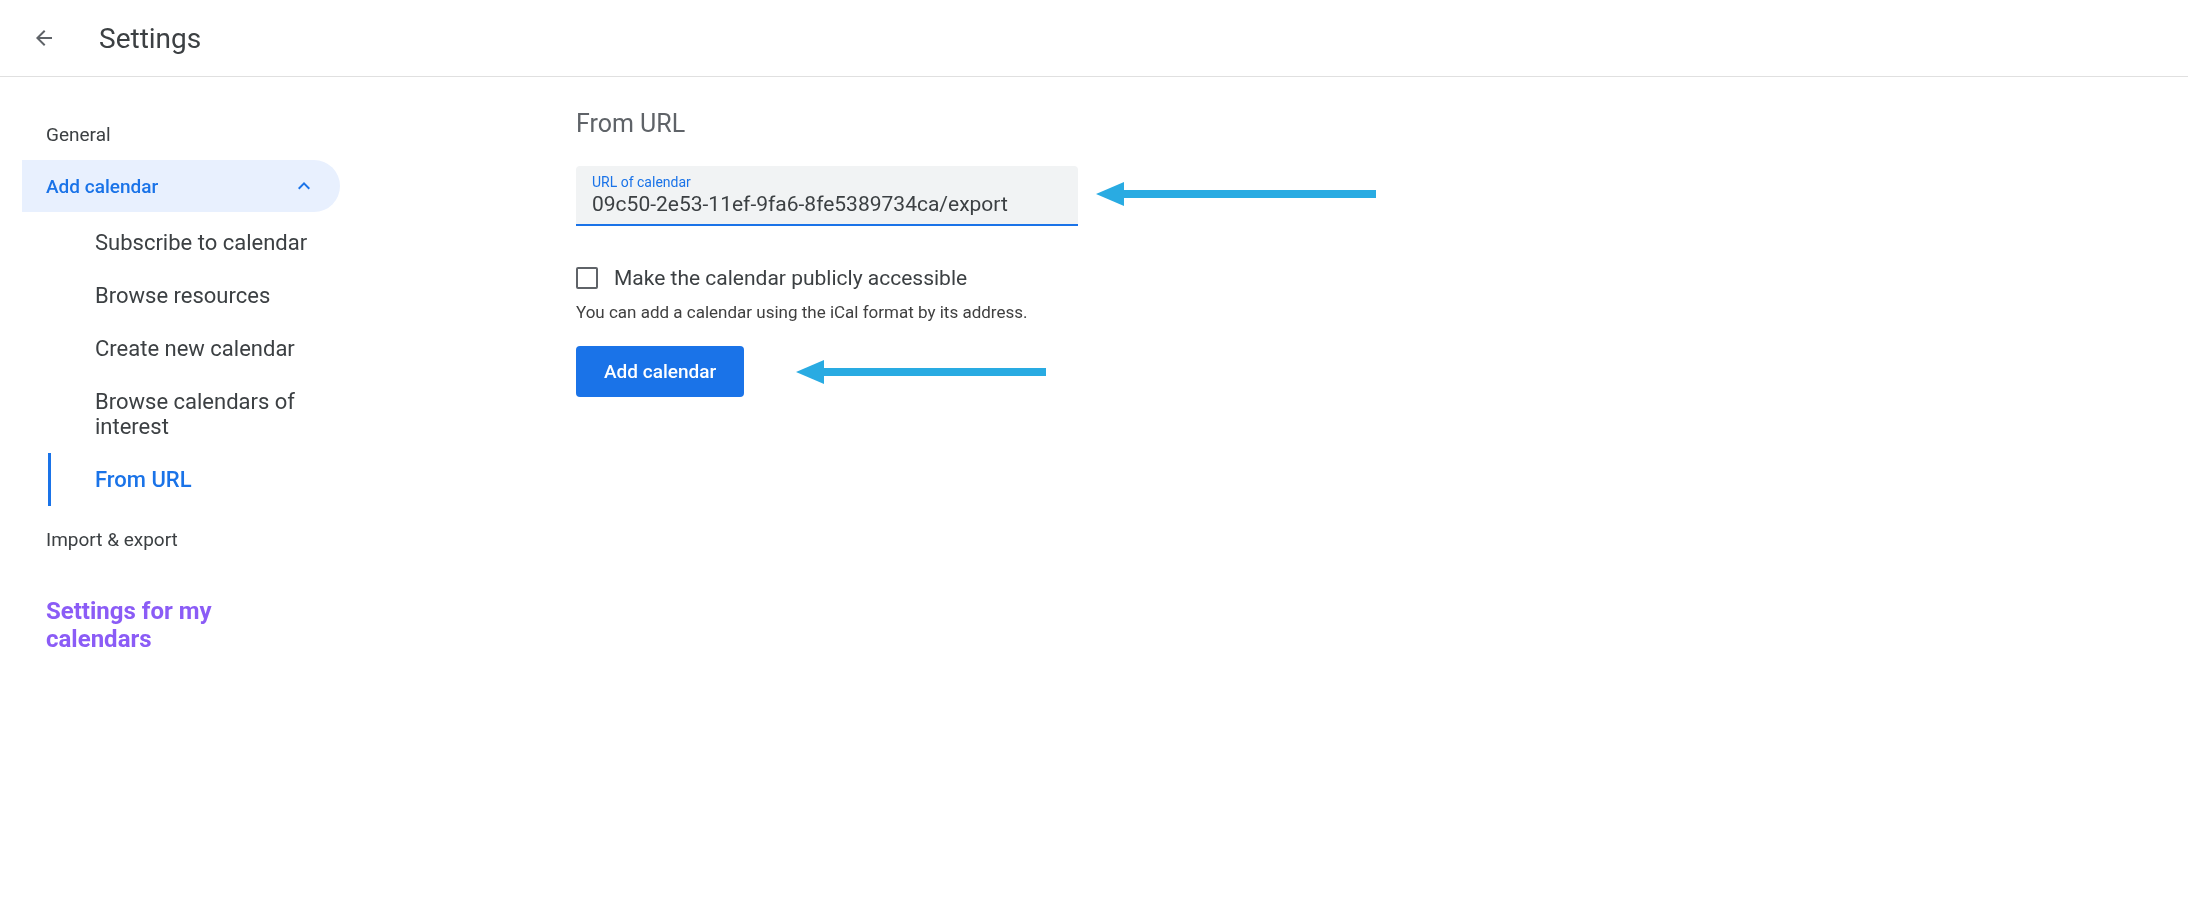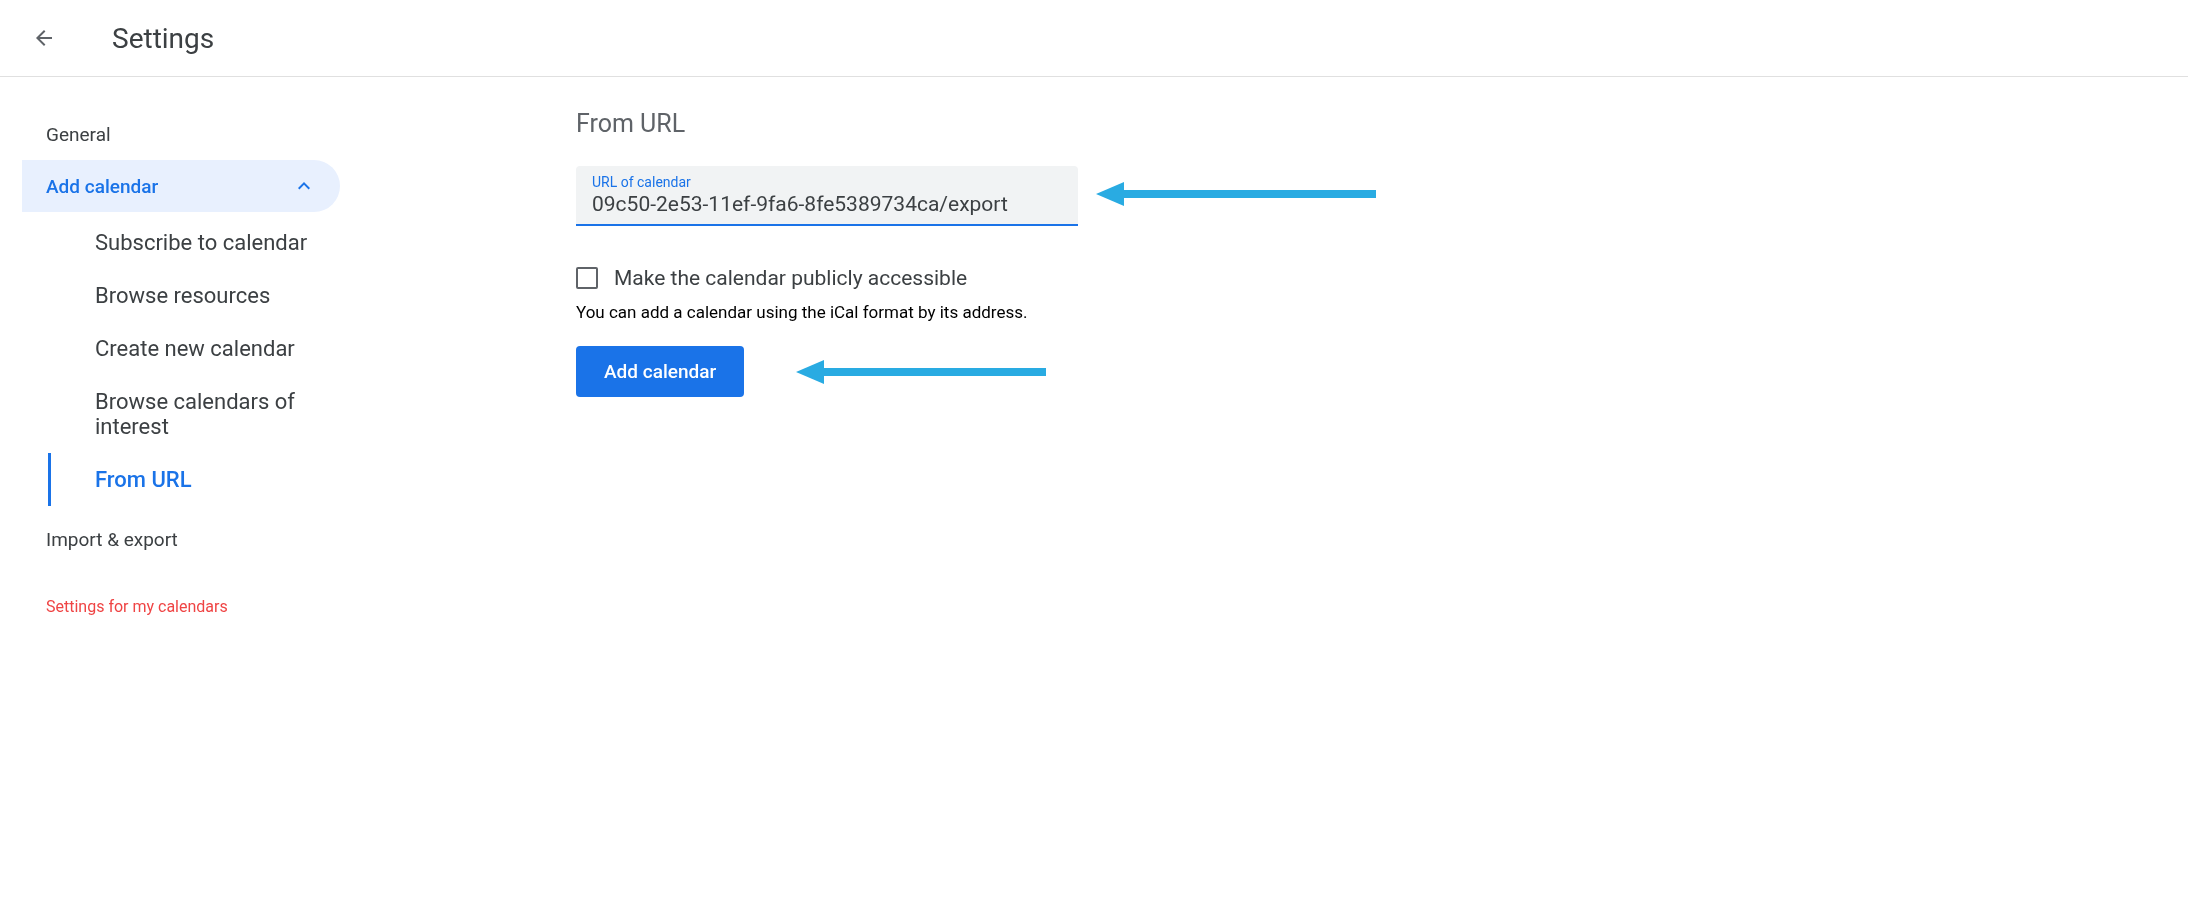--- a/index.html
+++ b/index.html
@@ -10,21 +10,21 @@
     }
     body {
       background: #fff;
       color: #3c4043;
     }
     .header {
       display: flex;
       align-items: center;
       padding: 18px 20px 18px 24px;
       border-bottom: 1px solid #e0e0e0;
-      gap: 48px;
+      gap: 35px;
     }
     .back-btn {
       width: 40px;
       height: 40px;
       display: flex;
       align-items: center;
       justify-content: center;
       border-radius: 50%;
       cursor: pointer;
       color: #5f6368;
@@ -83,23 +83,23 @@
       border-left: 3px solid transparent;
       margin-left: 14px;
     }
     .sub-item.active {
       color: #1a73e8;
       font-weight: 500;
       border-left: 3px solid #1a73e8;
     }
     .section-heading {
       padding: 32px 24px 14px 24px;
-      font-size: 16px;
-      font-weight: 400;
-      color: #ef4444;
+      font-size: 24px;
+      font-weight: 700;
+      color: #8b5cf6;
     }
     .main {
       flex: 1;
       padding-left: 236px;
       padding-right: 40px;
     }
     .main-title {
       font-size: 25px;
       font-weight: 400;
       color: #5f6368;
@@ -141,21 +141,21 @@
       border: 2px solid #5f6368;
       border-radius: 2px;
       cursor: pointer;
     }
     .checkbox-label {
       font-size: 21px;
       color: #3c4043;
     }
     .help-text {
       font-size: 17px;
-      color: #000000;
+      color: #404040;
       margin-bottom: 24px;
     }
     .add-btn {
       background: #1a73e8;
       color: #fff;
       border: none;
       padding: 14px 28px;
       font-size: 19px;
       border-radius: 4px;
       cursor: pointer;

